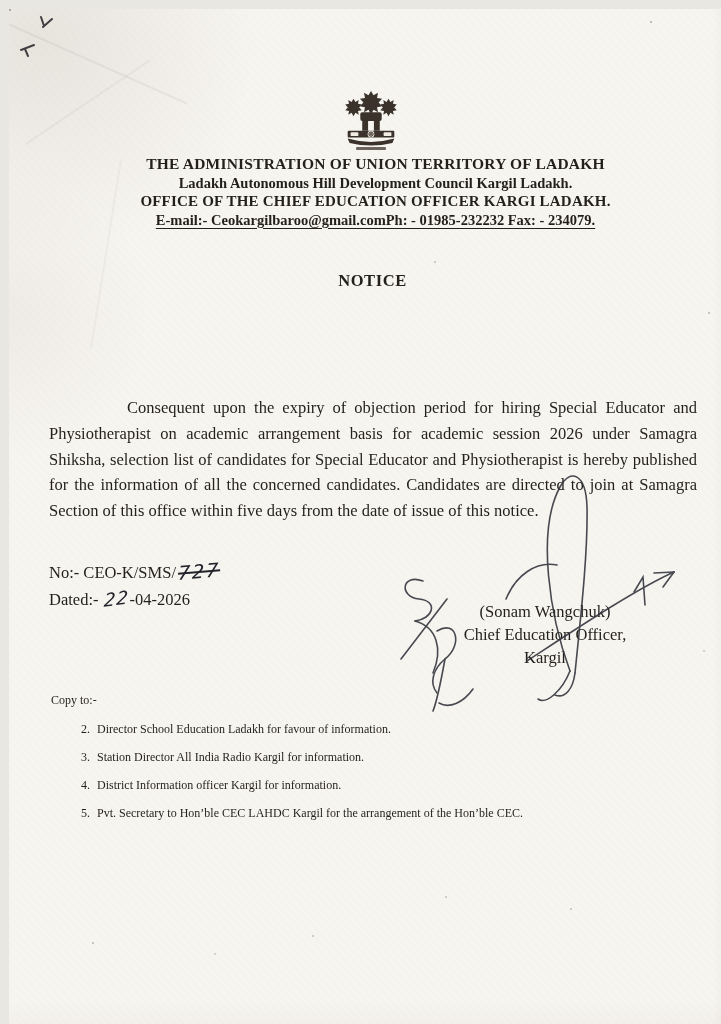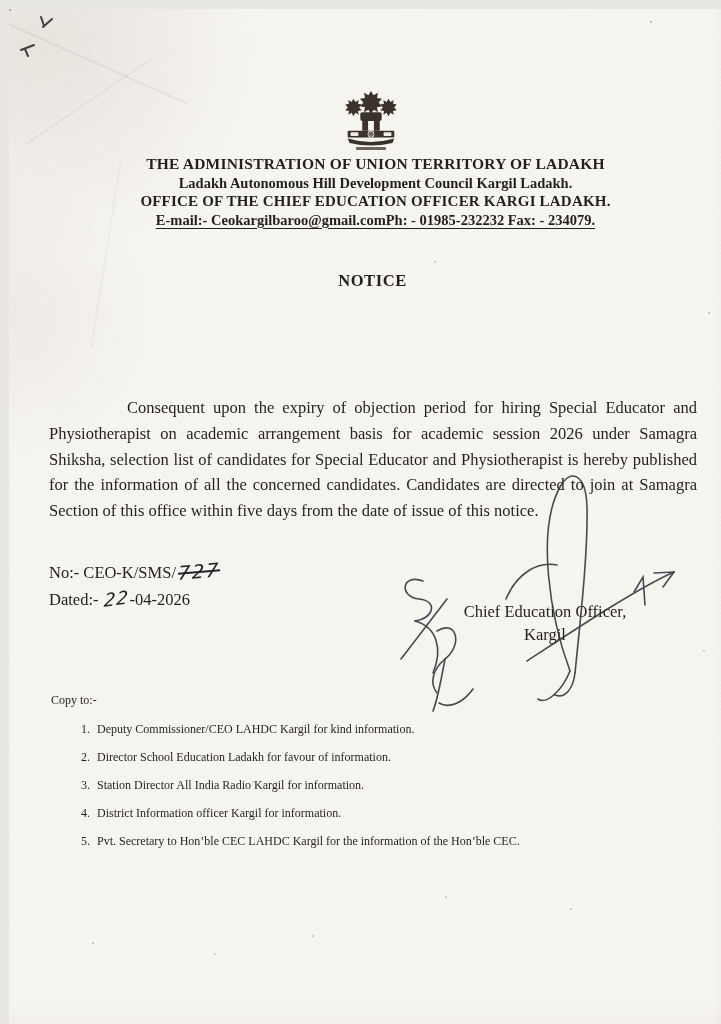--- a/index.html
+++ b/index.html
@@ -103,20 +103,21 @@
 
 
   <div class="bodytext">Consequent upon the expiry of objection period for hiring Special Educator and Physiotherapist on academic arrangement basis for academic session 2026 under Samagra Shiksha, selection  list of candidates for Special Educator and Physiotherapist is hereby published for the information of all the concerned candidates. Candidates are directed to join at Samagra Section of this office within five days from the date of issue of this notice.</div>
 
   <div class="refline">
     <div><span>No:- CEO-K/SMS/</span><span class="hand num">727</span></div>
     <div><span>Dated:-</span> <span class="hand date">22</span><span>-04-2026</span></div>
   </div>
 
   <div class="signblock">
+    <div>(Sonam Wangchuk)</div>
     <div>Chief Education Officer,</div>
     <div>Kargil</div>
   </div>
 
   <svg class="sig-overlay lineart" viewBox="0 0 330 270">
 
     <path d="M186 224 C166 170 152 84 176 40 C186 21 202 26 203 60 C204 108 196 176 191 226"></path>
 
     <path d="M122 152 C132 128 152 114 173 118"></path>
 
@@ -133,21 +134,20 @@
     <path d="M31 174 C53 180 59 202 49 226"></path>
     <path d="M17 212 L63 152"></path>
     <path d="M53 184 C73 172 79 198 61 212 C49 222 45 236 53 246"></path>
     <path d="M61 212 C57 234 53 254 49 264"></path>
     <path d="M89 242 C79 256 65 262 55 256"></path>
   </svg>
 
   <div class="copyblock">
     <div class="copy-label">Copy to:-</div>
     <div class="copy-list">
-      <div class="copy-item"><span class="no">1.</span><span class="txt">Deputy Commissioner/CEO LAHDC  Kargil for kind information.</span></div>
       <div class="copy-item"><span class="no">2.</span><span class="txt">Director School Education Ladakh for favour of  information.</span></div>
       <div class="copy-item"><span class="no">3.</span><span class="txt">Station Director All India Radio Kargil for information.</span></div>
       <div class="copy-item"><span class="no">4.</span><span class="txt">District Information officer Kargil for information.</span></div>
-      <div class="copy-item"><span class="no">5.</span><span class="txt">Pvt. Secretary to Hon’ble CEC LAHDC Kargil for the information of the Hon’ble CEC.</span></div>
+      <div class="copy-item"><span class="no">5.</span><span class="txt">Pvt. Secretary to Hon’ble CEC LAHDC Kargil for the arrangement of the Hon’ble CEC.</span></div>
     </div>
   </div>
 
 </div>
 
 </body></html>

